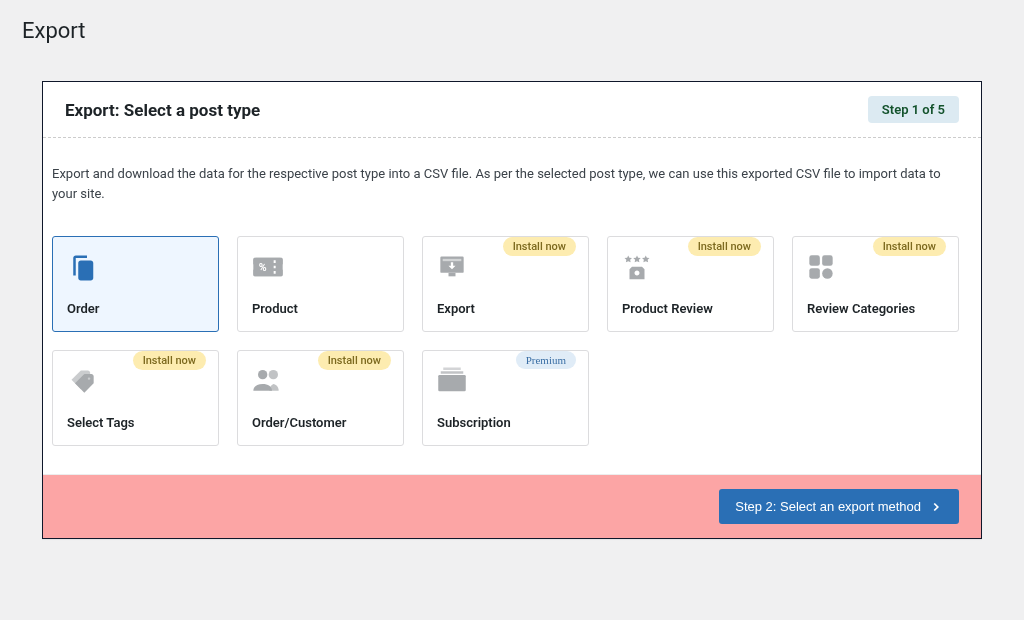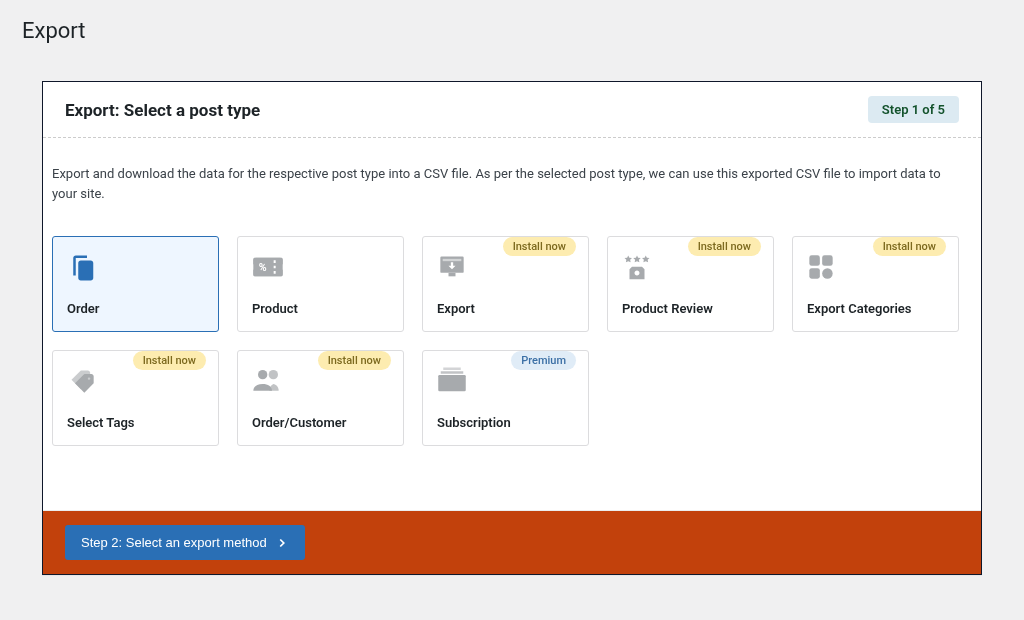--- a/index.html
+++ b/index.html
@@ -90,28 +90,28 @@
       background: #fdecb0;
       color: #7d6a1f;
       font-size: 11px;
       font-weight: 500;
       padding: 3px 10px;
       border-radius: 10px;
     }
     .tile-badge.premium {
       background: #e0ecf7;
       color: #3b6fa5;
+      font-family: Liberation Serif, serif;
     }
     .panel-footer {
       padding: 14px 22px;
       border-top: 1px solid #eceded;
       display: flex;
-      justify-content: flex-start;
-      background: #c2410c;
-      margin-top: 36px;
+      justify-content: flex-end;
+      background: #fca5a5;
     }
     .next-btn {
       background: #2a6fb5;
       color: #fff;
       border: none;
       padding: 10px 16px;
       font-size: 13px;
       font-weight: 500;
       border-radius: 3px;
       cursor: pointer;
@@ -185,21 +185,21 @@
       <div class="tile">
         <span class="tile-badge">Install now</span>
         <div class="tile-icon">
           <svg width="28" height="28" viewBox="0 0 24 24" fill="currentColor">
               <rect x="2" y="2" width="9" height="9" rx="2"></rect>
               <rect x="13" y="2" width="9" height="9" rx="2"></rect>
               <rect x="2" y="13" width="9" height="9" rx="2"></rect>
               <circle cx="17.5" cy="17.5" r="4.5"></circle>
             </svg>
         </div>
-        <span class="tile-label">Export Categories</span>
+        <span class="tile-label">Review Categories</span>
       </div>
 
       <div class="tile">
         <span class="tile-badge">Install now</span>
         <div class="tile-icon">
           <svg width="30" height="28" viewBox="0 0 24 24" fill="currentColor">
               <path d="M17 3h-6L3 11l8 8 8-8V5c0-1.1-.9-2-2-2zm-2 5c-.55 0-1-.45-1-1s.45-1 1-1 1 .45 1 1-.45 1-1 1z" opacity="0.6"></path>
               <path d="M20 6h-6L6 14l8 8 8-8V8c0-1.1-.9-2-2-2zm-2 5c-.55 0-1-.45-1-1s.45-1 1-1 1 .45 1 1-.45 1-1 1z"></path>
             </svg>
         </div>

